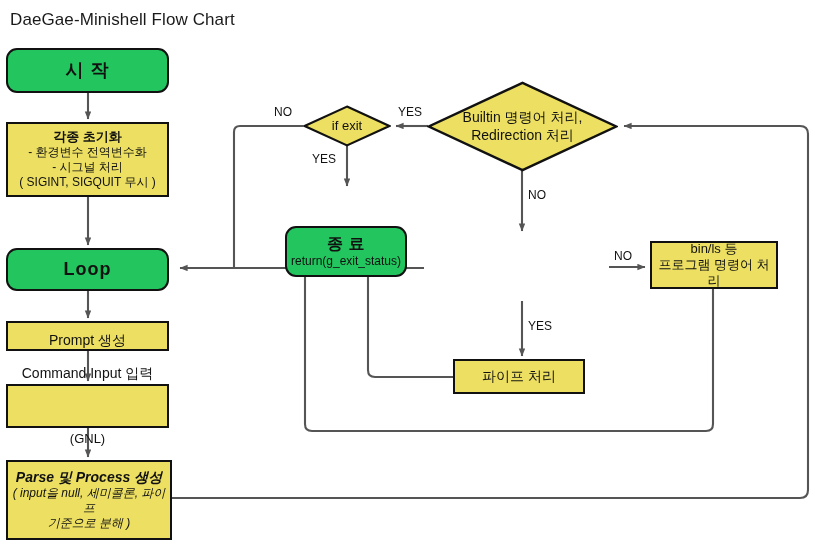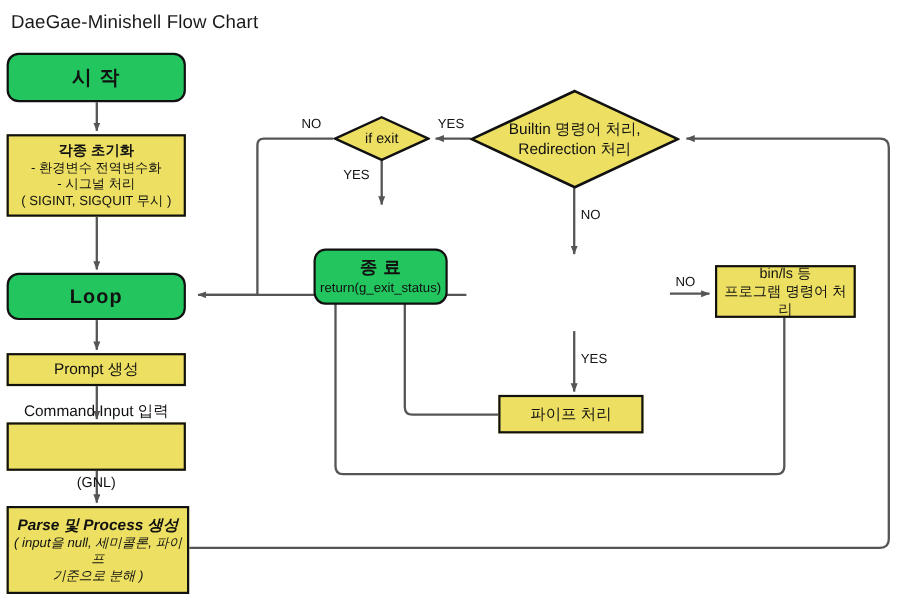--- a/index.html
+++ b/index.html
@@ -150,21 +150,21 @@
     <span class="l-13 l-bold">각종 초기화</span>
     <span class="l-12">- 환경변수 전역변수화</span>
     <span class="l-12">- 시그널 처리</span>
     <span class="l-12">( SIGINT, SIGQUIT 무시 )</span>
   </div>
 
   <div class="node term" style="left:6px; top:248px; width:163px; height:43px;">
     <span class="l-18">Loop</span>
   </div>
 
-  <div class="node proc" style="left:6px; top:321px; width:163px; height:30px;">
+  <div class="node proc" style="left:6px; top:321px; width:163px; height:30px;justify-content:flex-end;">
     <span class="l-14">Prompt 생성</span>
   </div>
 
   <div class="node proc" style="left:6px; top:384px; width:163px; height:44px;gap:48px;">
     <span class="l-14">Command Input 입력</span>
     <span class="l-13">(GNL)</span>
   </div>
 
   <div class="node proc" style="left:6px; top:460px; width:166px; height:80px;font-style:italic;">
     <span class="l-14 l-bold">Parse 및 Process 생성</span>

